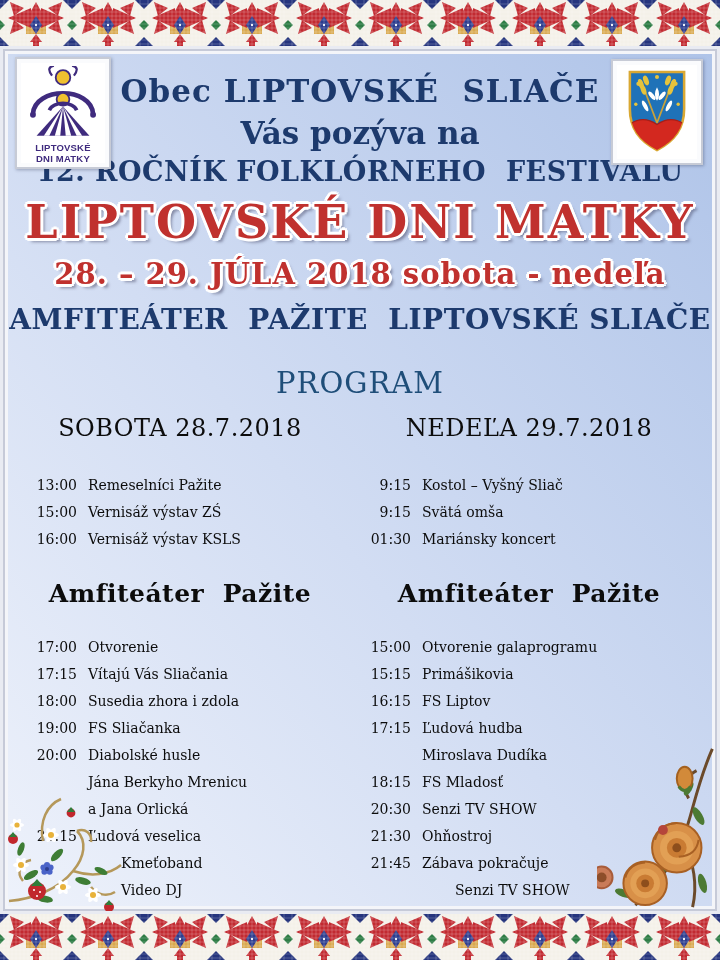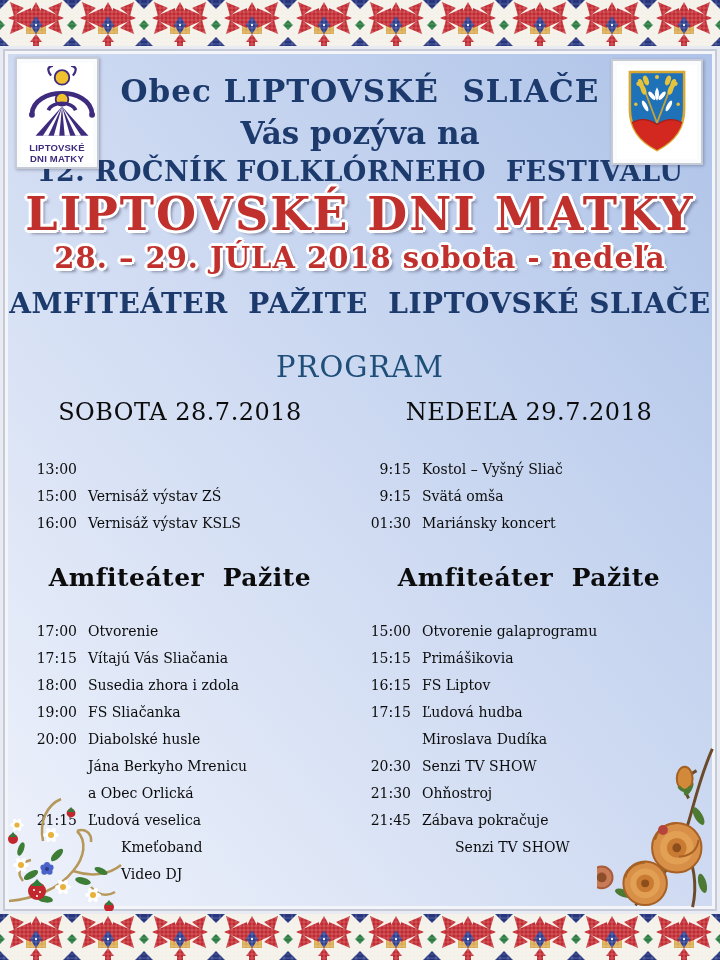--- a/index.html
+++ b/index.html
@@ -17,33 +17,33 @@
     border: 3px solid #e9ebf2;
     box-shadow: inset 0 0 0 2px #c6cad8, inset 0 0 0 5px #f4f5f9;
     overflow: hidden;
   }
 
   .card {
     position: absolute; background: #ffffff;
     border: 2px solid #c7cbd6; box-shadow: inset 0 0 0 4px #fafbfd, 1px 1px 3px rgba(40,50,80,.35);
     padding: 7px 4px 3px 4px; text-align: center;
   }
-  .logo-card { left: 12px; top: 8px; width: 84px; height: 112px; }
+  .logo-card { left: 12px; top: 8px; width: 96px; height: 112px; }
   .arms-card { right: 14px; top: 10px; width: 92px; height: 106px; padding: 5px; }
   .logo-text { font-family: "Liberation Sans", sans-serif; font-weight: bold; font-size: 9.5px; line-height: 11px; color: #3f2b7e; letter-spacing: .2px; }
 
   .center { text-align: center; }
   .pre { white-space: pre; }
   .navy { color: #1d3a6d; }
 
   .line-obec     { margin-top: 24px; font-size: 31px; font-weight: bold; letter-spacing: 1px; }
   .line-invite   { margin-top: 6px;  font-size: 31px; font-weight: bold; }
   .line-festival { margin-top: 5px;  font-size: 27px; font-weight: bold; letter-spacing: .5px; }
-  .line-title    {  font-size: 46px; font-weight: bold; letter-spacing: 2px; }
-  .line-date     { margin-top: 0;  font-size: 29px; font-weight: bold; letter-spacing: 1px; }
+  .line-title    { margin-top: 8px;  font-size: 46px; font-weight: bold; letter-spacing: 2px; }
+  .line-date     { margin-top: 8px;  font-size: 29px; font-weight: bold; letter-spacing: 1px; }
   .line-venue    { margin-top: 12px; font-size: 28px; font-weight: bold; letter-spacing: .5px; }
   .line-program  { margin-top: 30px; font-size: 29px; font-weight: normal; color: #1f4e79; letter-spacing: 1px; }
 
   .red-outline {
     color: #c0312e;
     text-shadow:
       -2px -2px 0 #fff, 2px -2px 0 #fff, -2px 2px 0 #fff, 2px 2px 0 #fff,
       -3px 0 0 #fff, 3px 0 0 #fff, 0 -3px 0 #fff, 0 3px 0 #fff,
       4px 4px 3px rgba(60,60,90,.5);
   }
@@ -174,20 +174,21 @@
     <div class="center line-date red-outline">28. – 29. JÚLA 2018 sobota - nedeľa</div>
     <div class="center navy line-venue pre">AMFITEÁTER  PAŽITE  LIPTOVSKÉ SLIAČE</div>
     <div class="center line-program">PROGRAM</div>
 
     <div class="columns">
 
       <div class="col col-sat">
         <div class="day-title">SOBOTA 28.7.2018</div>
         <div class="ev">
             <span class="t">13:00</span>
+            <span class="d">Remeselníci Pažite</span>
           </div>
         <div class="ev">
             <span class="t">15:00</span>
             <span class="d">Vernisáž výstav ZŚ</span>
           </div>
         <div class="ev">
             <span class="t">16:00</span>
             <span class="d">Vernisáž výstav KSLS</span>
           </div>
         <div class="venue-heading">Amfiteáter  Pažite</div>
@@ -210,21 +211,21 @@
         <div class="ev">
             <span class="t">20:00</span>
             <span class="d">Diabolské husle</span>
           </div>
         <div class="ev">
             <span class="t"></span>
             <span class="d">Jána Berkyho Mrenicu</span>
           </div>
         <div class="ev">
             <span class="t"></span>
-            <span class="d">a Obec Orlická</span>
+            <span class="d">a Jana Orlická</span>
           </div>
         <div class="ev">
             <span class="t">21:15</span>
             <span class="d">Ľudová veselica</span>
           </div>
         <div class="ev sub2">
             <span class="t"></span>
             <span class="d">Kmeťoband</span>
           </div>
         <div class="ev sub2">
@@ -260,20 +261,24 @@
             <span class="t">16:15</span>
             <span class="d">FS Liptov</span>
           </div>
         <div class="ev">
             <span class="t">17:15</span>
             <span class="d">Ľudová hudba</span>
           </div>
         <div class="ev">
             <span class="t"></span>
             <span class="d">Miroslava Dudíka</span>
+          </div>
+        <div class="ev">
+            <span class="t">18:15</span>
+            <span class="d">FS Mladosť</span>
           </div>
         <div class="ev">
             <span class="t">20:30</span>
             <span class="d">Senzi TV SHOW</span>
           </div>
         <div class="ev">
             <span class="t">21:30</span>
             <span class="d">Ohňostroj</span>
           </div>
         <div class="ev">

